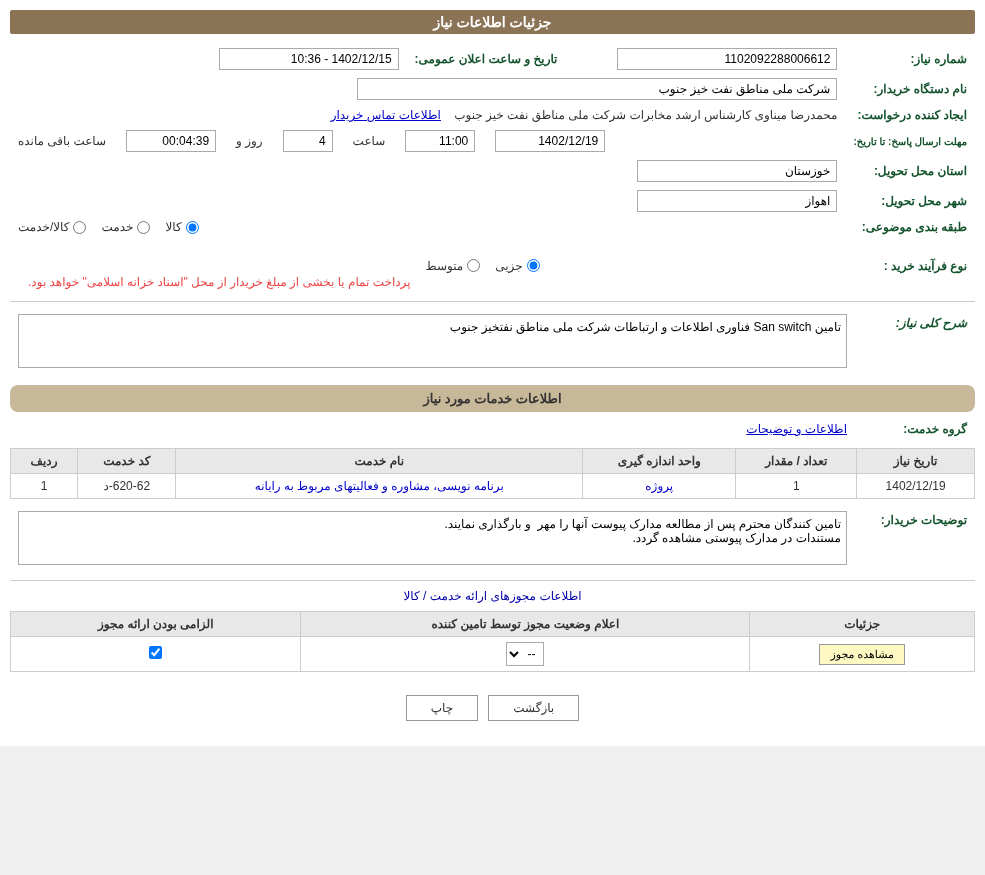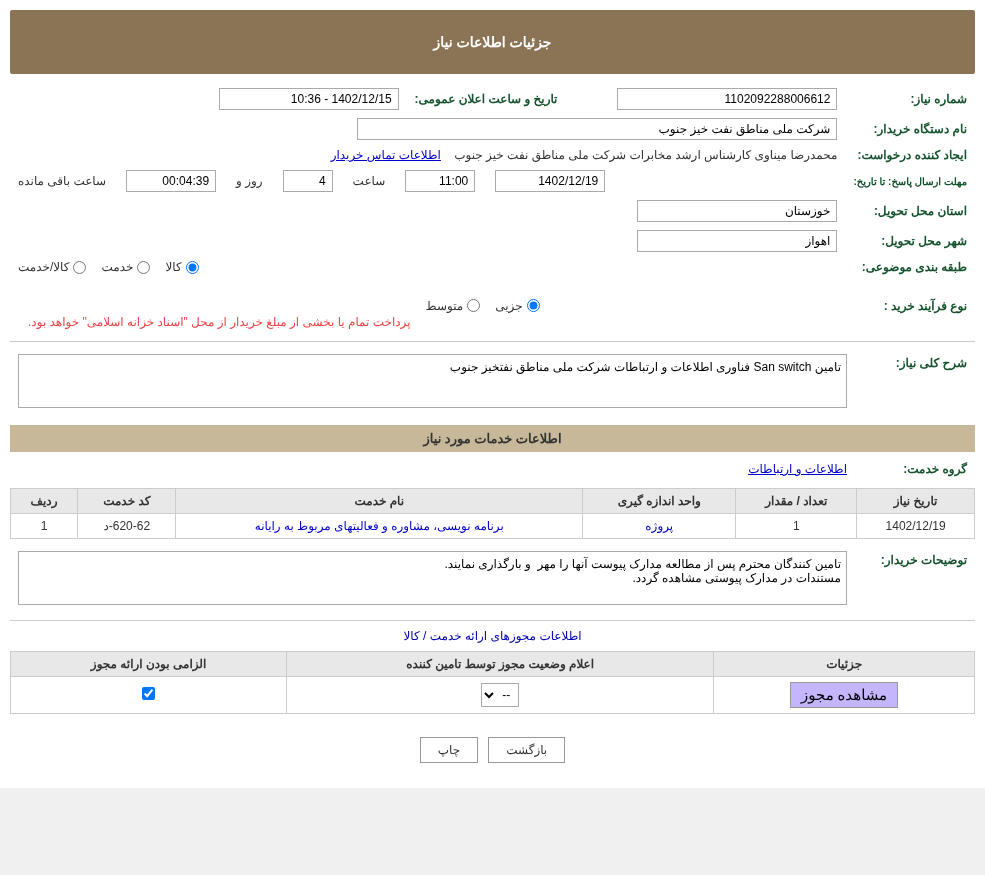--- a/index.html
+++ b/index.html
@@ -13,35 +13,35 @@
     .page-wrapper {
       max-width: 985px;
       margin: 0 auto;
       background: #fff;
       padding: 10px;
     }
     .header-bar {
       background: #8B7355;
       color: #fff;
       text-align: center;
-      padding: 24px 15px;
+      padding: 4px 15px;
       font-size: 14px;
       font-weight: bold;
       margin-bottom: 10px;
       border-radius: 2px;
     }
     .section-title {
       background: #c8b89a;
       color: #333;
       text-align: center;
       padding: 6px 15px;
       font-size: 13px;
       font-weight: bold;
       margin: 10px 0 6px 0;
-      border-radius: 0;
+      border-radius: 8px;
     }
     .info-table {
       width: 100%;
       border-collapse: collapse;
       margin-bottom: 6px;
     }
     .info-table td {
       padding: 4px 8px;
       vertical-align: middle;
       font-size: 12px;
@@ -144,21 +144,21 @@
     }
     .permissions-table td {
       border: 1px solid #ccc;
       padding: 5px 8px;
       text-align: center;
       font-size: 12px;
     }
     .btn-primary {
       background: #fff;
       border: 1px solid #999;
-      padding: 5px 17px;
+      padding: 5px 24px;
       font-size: 12px;
       font-family: Tahoma, Arial, sans-serif;
       cursor: pointer;
       color: #333;
     }
     .footer-buttons {
       text-align: center;
       padding: 15px;
       display: flex;
       gap: 10px;
@@ -169,26 +169,26 @@
       padding: 3px 4px;
       font-size: 12px;
       font-family: Tahoma, Arial, sans-serif;
       direction: rtl;
       background: #fff;
     }
     .checkbox-cell {
       text-align: center;
     }
     .view-permit-btn {
-      background: #c4b5fd;
+      background: #fef9c3;
       border: 1px solid #999;
       padding: 3px 10px;
-      font-size: 15px;
+      font-size: 11px;
       cursor: pointer;
-      font-family: Liberation Serif, serif;
+      font-family: Liberation Sans, sans-serif;
     }
   </style>
 </head>
 <body>
 
 <div class="page-wrapper">
 
   <div class="header-bar">
     <span>جزئیات اطلاعات نیاز</span>
   </div>
@@ -281,36 +281,36 @@
       </td>
     </tr>
   </tbody>
     </table>
 
   <hr class="divider">
 
   <table class="info-table">
     <tbody>
         <tr>
-      <td class="label-cell" style="width:120px; vertical-align:top; padding-top:6px;">شرح کلی نیاز:</td>
+      <td class="label-cell" style="width:120px; vertical-align:top; padding-top:6px;font-style:italic;">شرح کلی نیاز:</td>
       <td>
         <textarea class="textarea-box" rows="3" style="">تامین San switch فناوری اطلاعات و ارتباطات شرکت ملی مناطق نفتخیز جنوب</textarea>
       </td>
     </tr>
   </tbody>
     </table>
 
   <div class="section-title">اطلاعات خدمات مورد نیاز</div>
 
   <table class="info-table">
     <tbody>
         <tr>
       <td class="label-cell">گروه خدمت:</td>
       <td class="value-cell">
-        <a class="link-blue">اطلاعات و ارتباطات</a>
+        <a class="link-blue">اطلاعات و توضیحات</a>
       </td>
     </tr>
   </tbody>
     </table>
 
   <table class="services-table">
     <thead>
       <tr>
         <th>تاریخ نیاز</th>
         <th>تعداد / مقدار</th>

